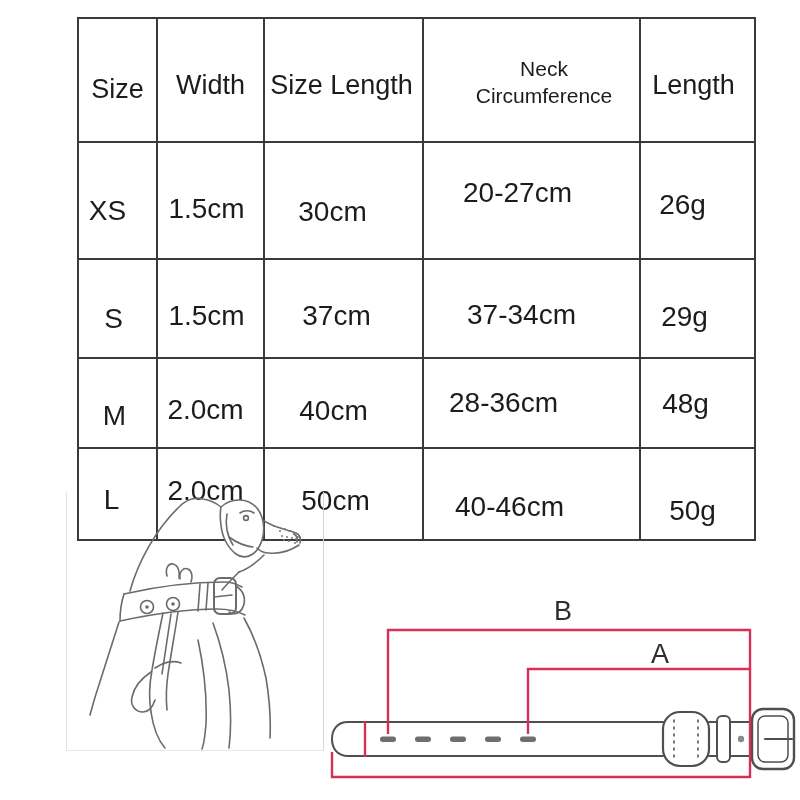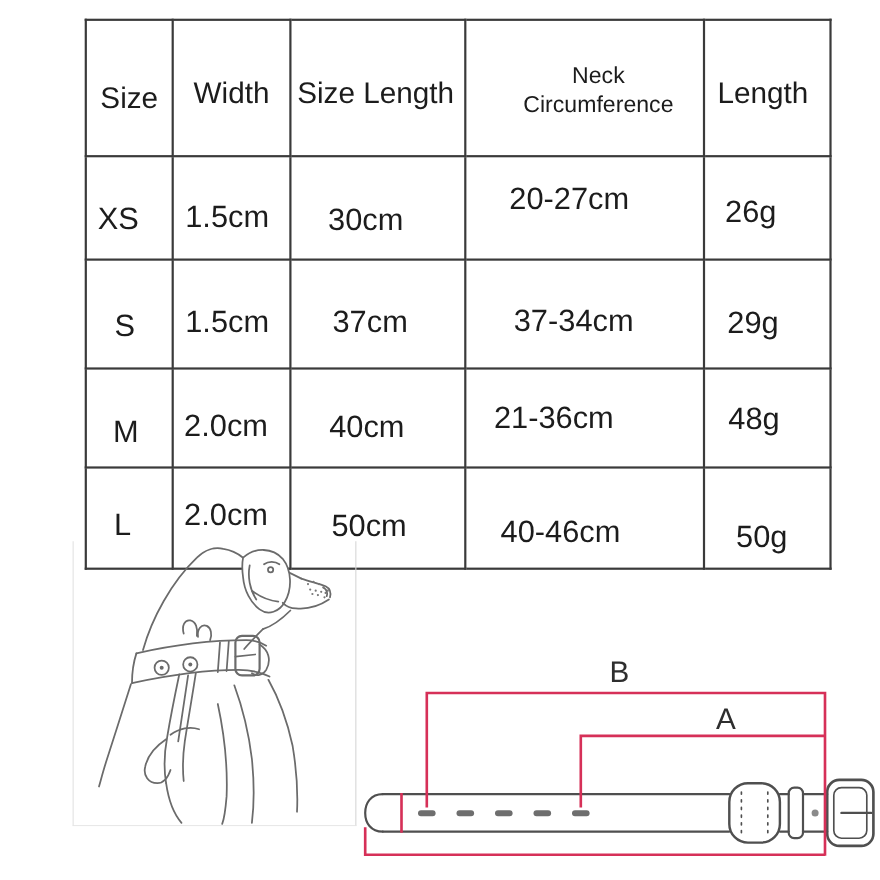--- a/index.html
+++ b/index.html
@@ -48,39 +48,39 @@
     <tbody>
         <tr style="height:124px">
       <th class="hdr"><span class="nv" style="transform:translate(0,9px)">Size</span></th>
       <th class="hdr"><span class="nv" style="transform:translate(0,5px)">Width</span></th>
       <th class="hdr"><span class="nv" style="transform:translate(-2px,5px)">Size Length</span></th>
       <th class="hdr hdr-neck">
             <span class="neck-block">Neck Circumference</span>
           </th>
       <th class="hdr"><span class="nv" style="transform:translate(-4px,5px)">Length</span></th>
     </tr>
-    <tr style="height:94px">
+    <tr style="height:117px">
       <td class="cell"><span class="nv" style="transform:translate(-10px,10px)">XS</span></td>
       <td class="cell"><span class="nv" style="transform:translate(-4px,8px)">1.5cm</span></td>
       <td class="cell"><span class="nv" style="transform:translate(-11px,11px)">30cm</span></td>
       <td class="cell"><span class="nv" style="transform:translate(-14px,-8px)">20-27cm</span></td>
       <td class="cell"><span class="nv" style="transform:translate(-15px,4px)">26g</span></td>
     </tr>
     <tr style="height:99px">
       <td class="cell"><span class="nv" style="transform:translate(-4px,10px)">S</span></td>
       <td class="cell"><span class="nv" style="transform:translate(-4px,7px)">1.5cm</span></td>
       <td class="cell"><span class="nv" style="transform:translate(-7px,7px)">37cm</span></td>
       <td class="cell"><span class="nv" style="transform:translate(-10px,6px)">37-34cm</span></td>
       <td class="cell"><span class="nv" style="transform:translate(-13px,8px)">29g</span></td>
     </tr>
     <tr style="height:90px">
       <td class="cell"><span class="nv" style="transform:translate(-3px,13px)">M</span></td>
       <td class="cell"><span class="nv" style="transform:translate(-5px,7px)">2.0cm</span></td>
       <td class="cell"><span class="nv" style="transform:translate(-10px,8px)">40cm</span></td>
-      <td class="cell"><span class="nv" style="transform:translate(-28px,0px)">21-36cm</span></td>
+      <td class="cell"><span class="nv" style="transform:translate(-28px,0px)">28-36cm</span></td>
       <td class="cell"><span class="nv" style="transform:translate(-12px,1px)">48g</span></td>
     </tr>
     <tr style="height:92px">
       <td class="cell"><span class="nv" style="transform:translate(-6px,6px)">L</span></td>
       <td class="cell"><span class="nv" style="transform:translate(-5px,-3px)">2.0cm</span></td>
       <td class="cell"><span class="nv" style="transform:translate(-8px,7px)">50cm</span></td>
       <td class="cell"><span class="nv" style="transform:translate(-22px,13px)">40-46cm</span></td>
       <td class="cell"><span class="nv" style="transform:translate(-5px,17px)">50g</span></td>
     </tr>
   </tbody>

